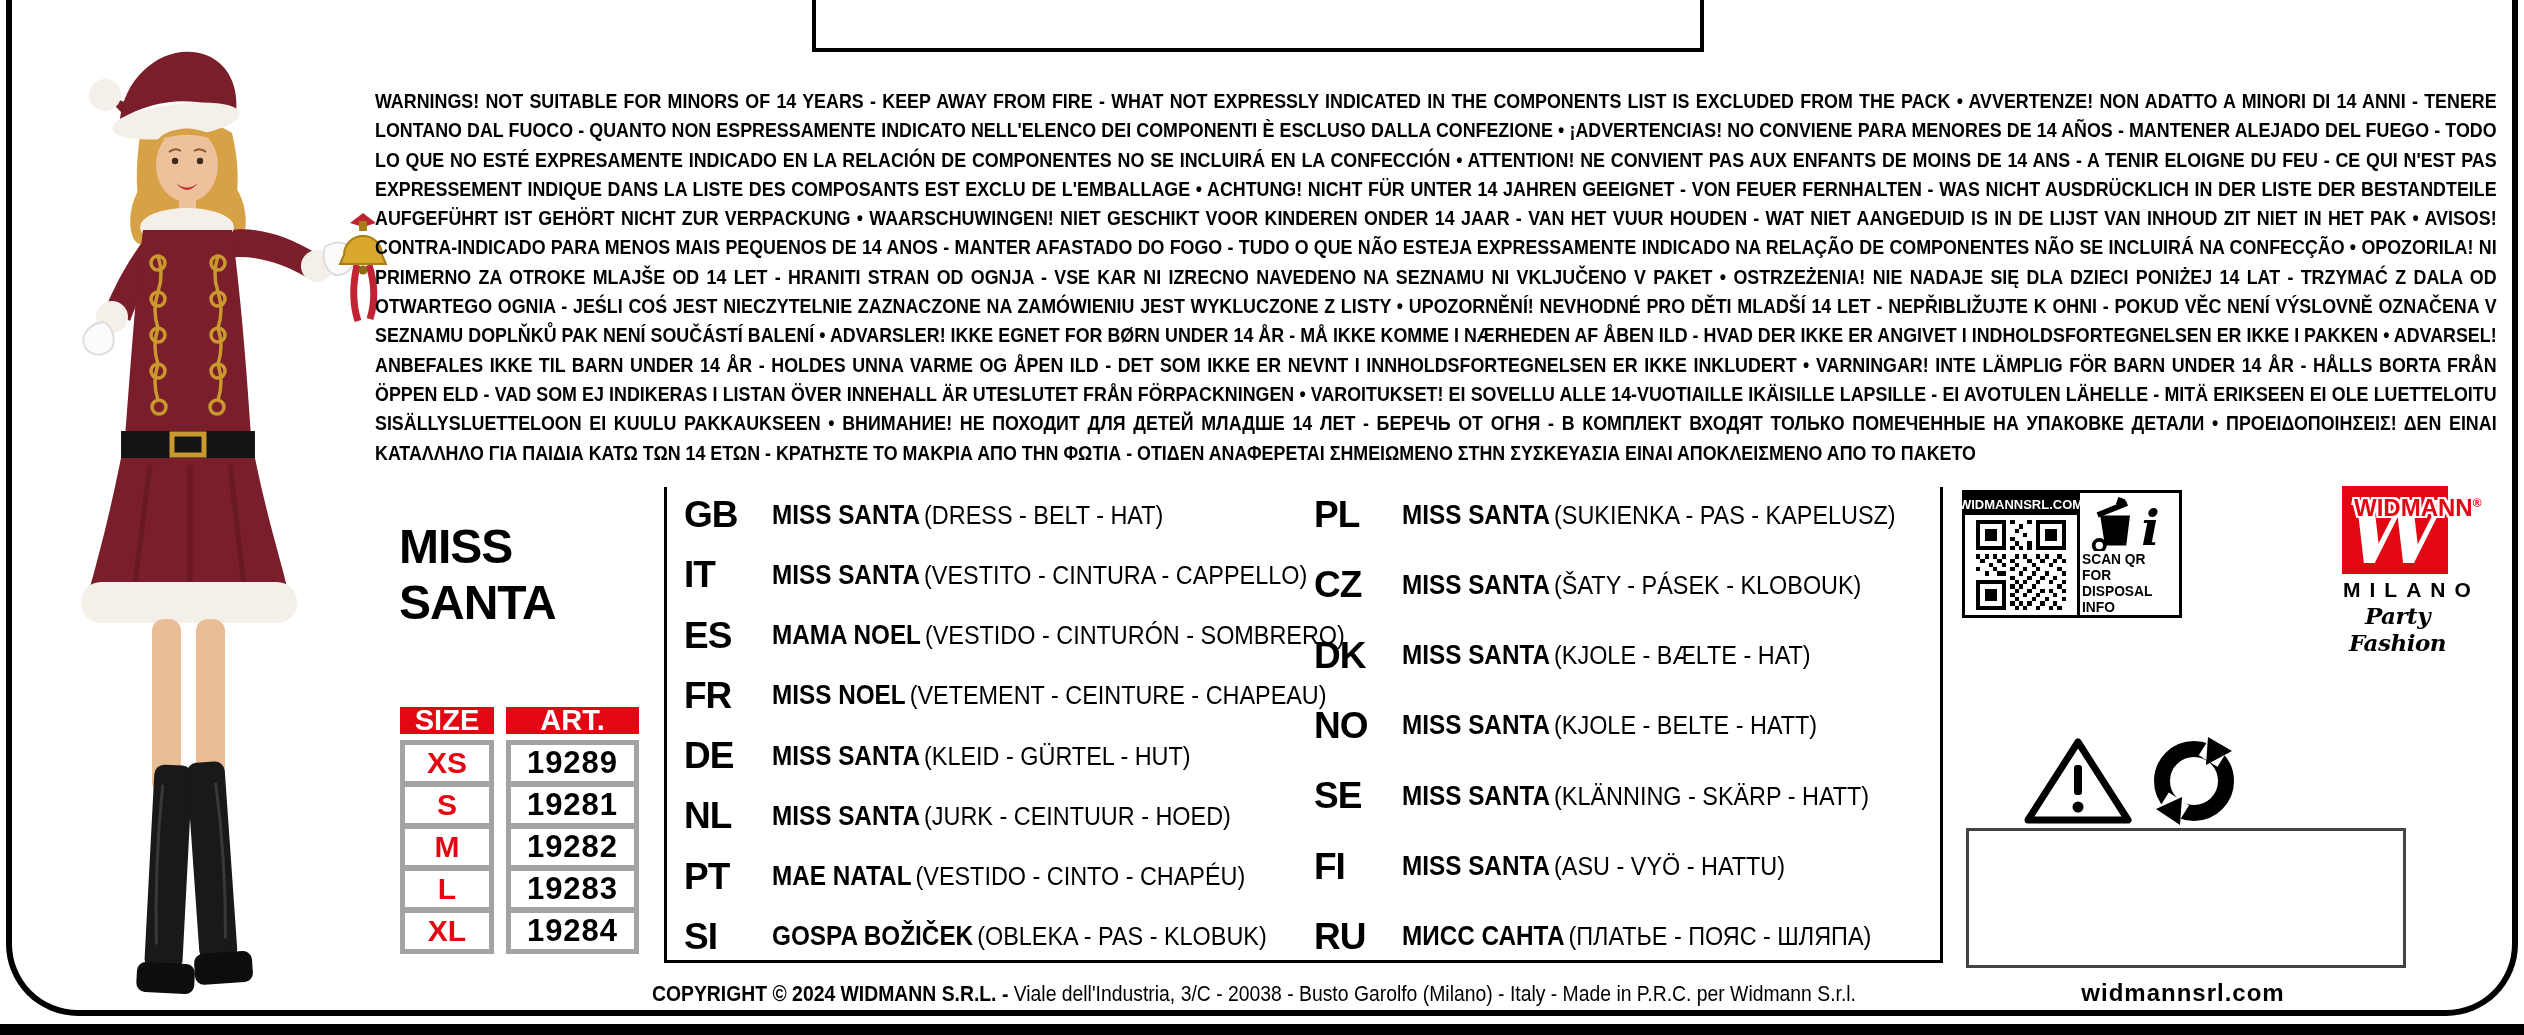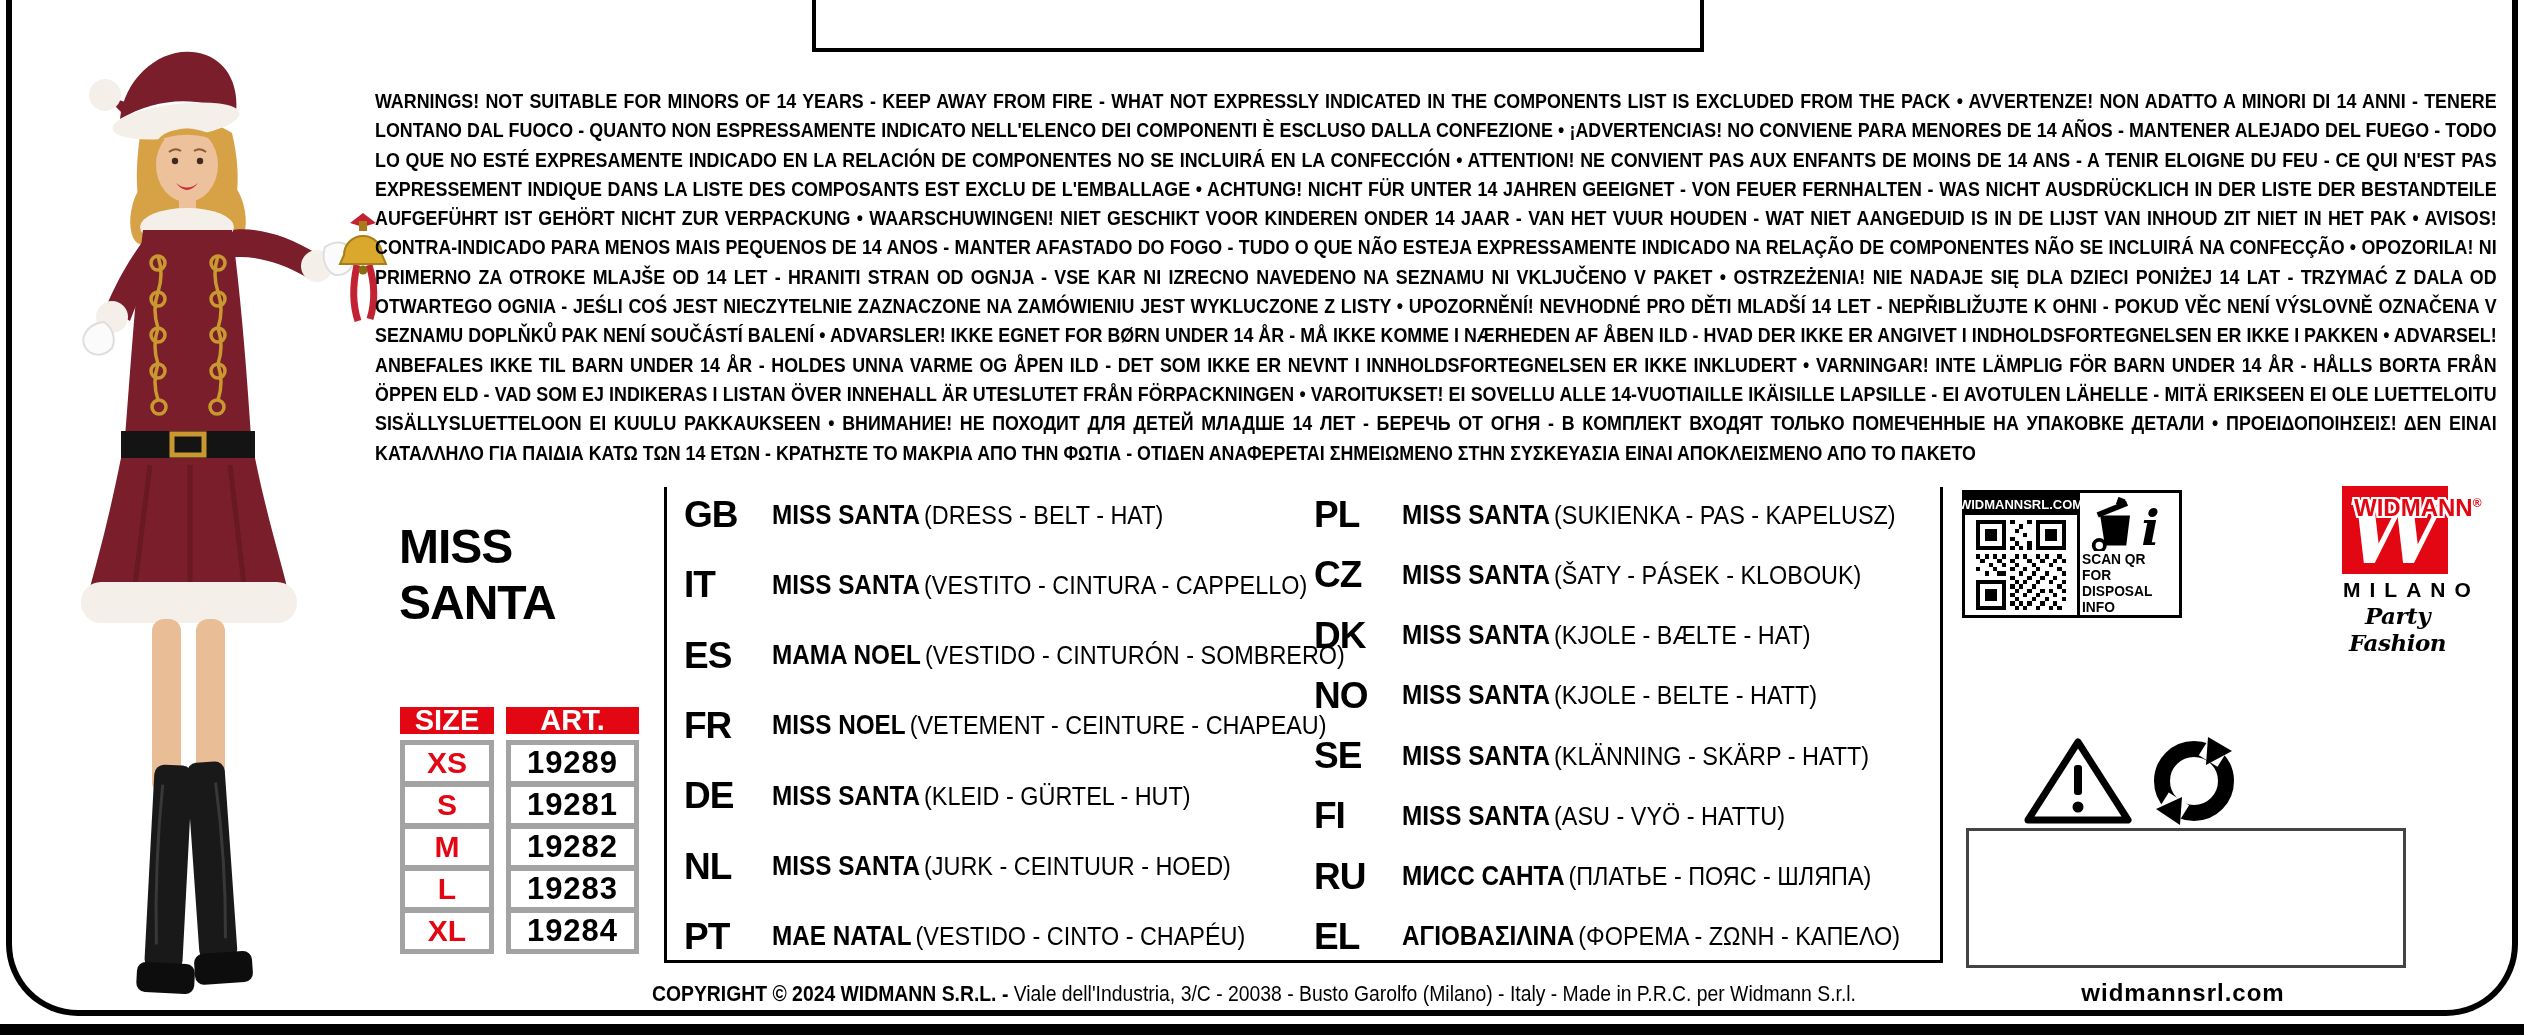--- a/index.html
+++ b/index.html
@@ -220,20 +220,24 @@
       <span class="lang-body"><span class="lang-name">MISS SANTA</span> <span class="lang-parts">(KLEID - GÜRTEL - HUT)</span></span>
     </div>
   <div class="lang-row">
       <span class="lang-code">NL</span>
       <span class="lang-body"><span class="lang-name">MISS SANTA</span> <span class="lang-parts">(JURK - CEINTUUR - HOED)</span></span>
     </div>
   <div class="lang-row">
       <span class="lang-code">PT</span>
       <span class="lang-body"><span class="lang-name">MAE NATAL</span> <span class="lang-parts">(VESTIDO - CINTO - CHAPÉU)</span></span>
     </div>
+  <div class="lang-row">
+      <span class="lang-code">SI</span>
+      <span class="lang-body"><span class="lang-name">GOSPA BOŽIČEK</span> <span class="lang-parts">(OBLEKA - PAS - KLOBUK)</span></span>
+    </div>
 </div>
 
 <div class="lang-col right">
   <div class="lang-row">
       <span class="lang-code">PL</span>
       <span class="lang-body"><span class="lang-name">MISS SANTA</span> <span class="lang-parts">(SUKIENKA - PAS - KAPELUSZ)</span></span>
     </div>
   <div class="lang-row">
       <span class="lang-code">CZ</span>
       <span class="lang-body"><span class="lang-name">MISS SANTA</span> <span class="lang-parts">(ŠATY - PÁSEK - KLOBOUK)</span></span>
@@ -250,24 +254,20 @@
       <span class="lang-code">SE</span>
       <span class="lang-body"><span class="lang-name">MISS SANTA</span> <span class="lang-parts">(KLÄNNING - SKÄRP - HATT)</span></span>
     </div>
   <div class="lang-row">
       <span class="lang-code">FI</span>
       <span class="lang-body"><span class="lang-name">MISS SANTA</span> <span class="lang-parts">(ASU - VYÖ - HATTU)</span></span>
     </div>
   <div class="lang-row">
       <span class="lang-code">RU</span>
       <span class="lang-body"><span class="lang-name">МИСС САНТА</span> <span class="lang-parts">(ПЛАТЬЕ - ПОЯС - ШЛЯПА)</span></span>
-    </div>
-  <div class="lang-row">
-      <span class="lang-code">EL</span>
-      <span class="lang-body"><span class="lang-name">ΑΓΙΟΒΑΣΙΛΙΝΑ</span> <span class="lang-parts">(ΦΟΡΕΜΑ - ΖΩΝΗ - ΚΑΠΕΛΟ)</span></span>
     </div>
 </div>
 
 <div class="qr-box">
   <div class="qr-left">
     <div class="qr-hdr">WIDMANNSRL.COM</div>
     <div class="qr-code">
       <svg width="90" height="90" viewBox="0 0 21 21" shape-rendering="crispEdges" xmlns="http://www.w3.org/2000/svg" fill="#000">
         <rect x="0" y="0" width="7" height="7"></rect>
           <rect x="1" y="1" width="5" height="5" fill="#fff"></rect>

